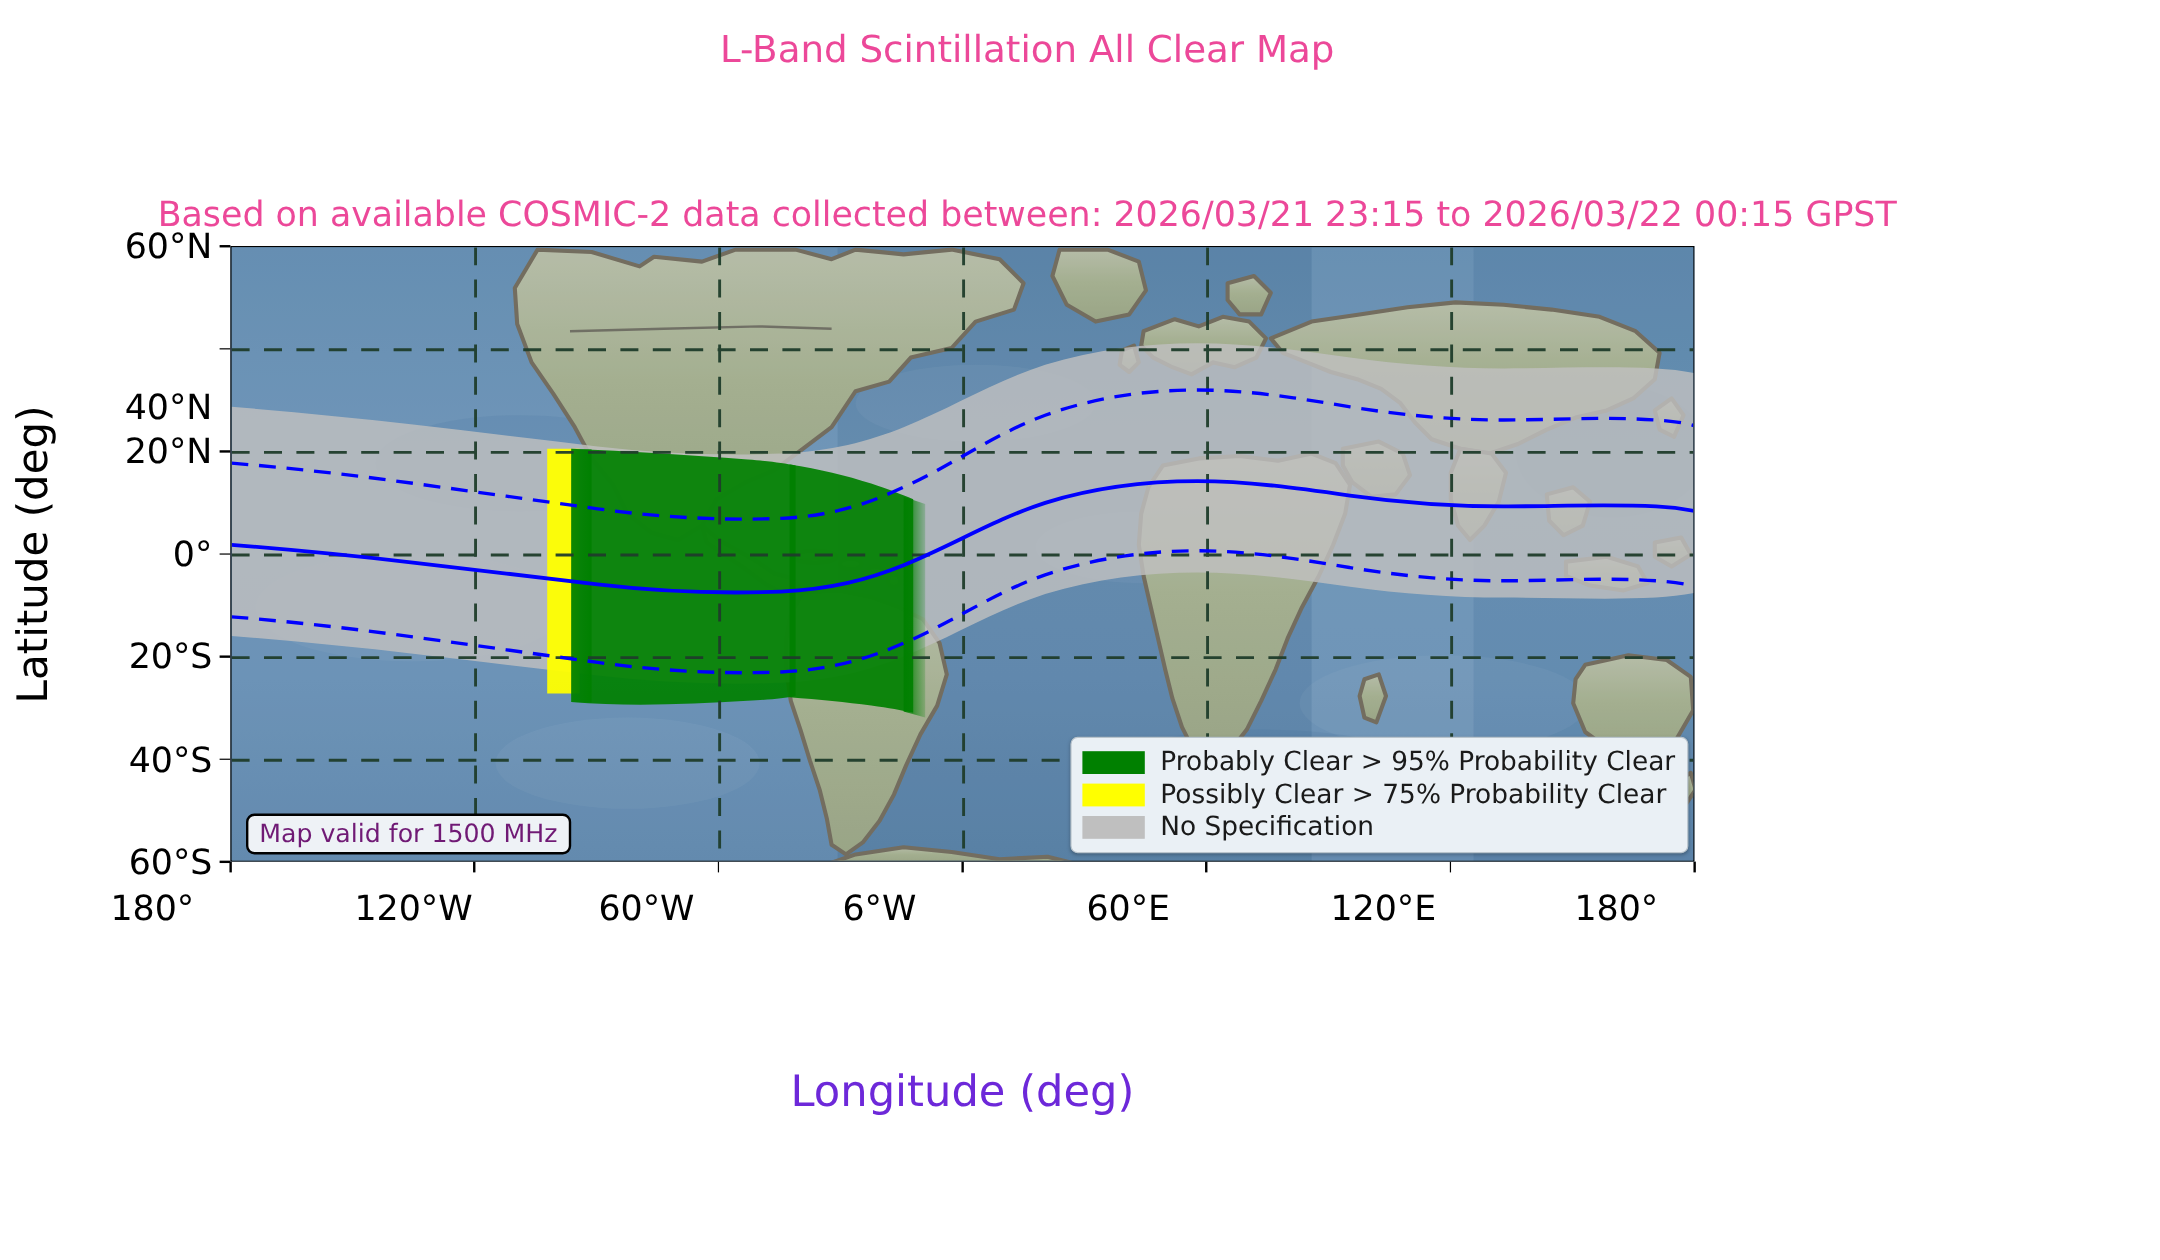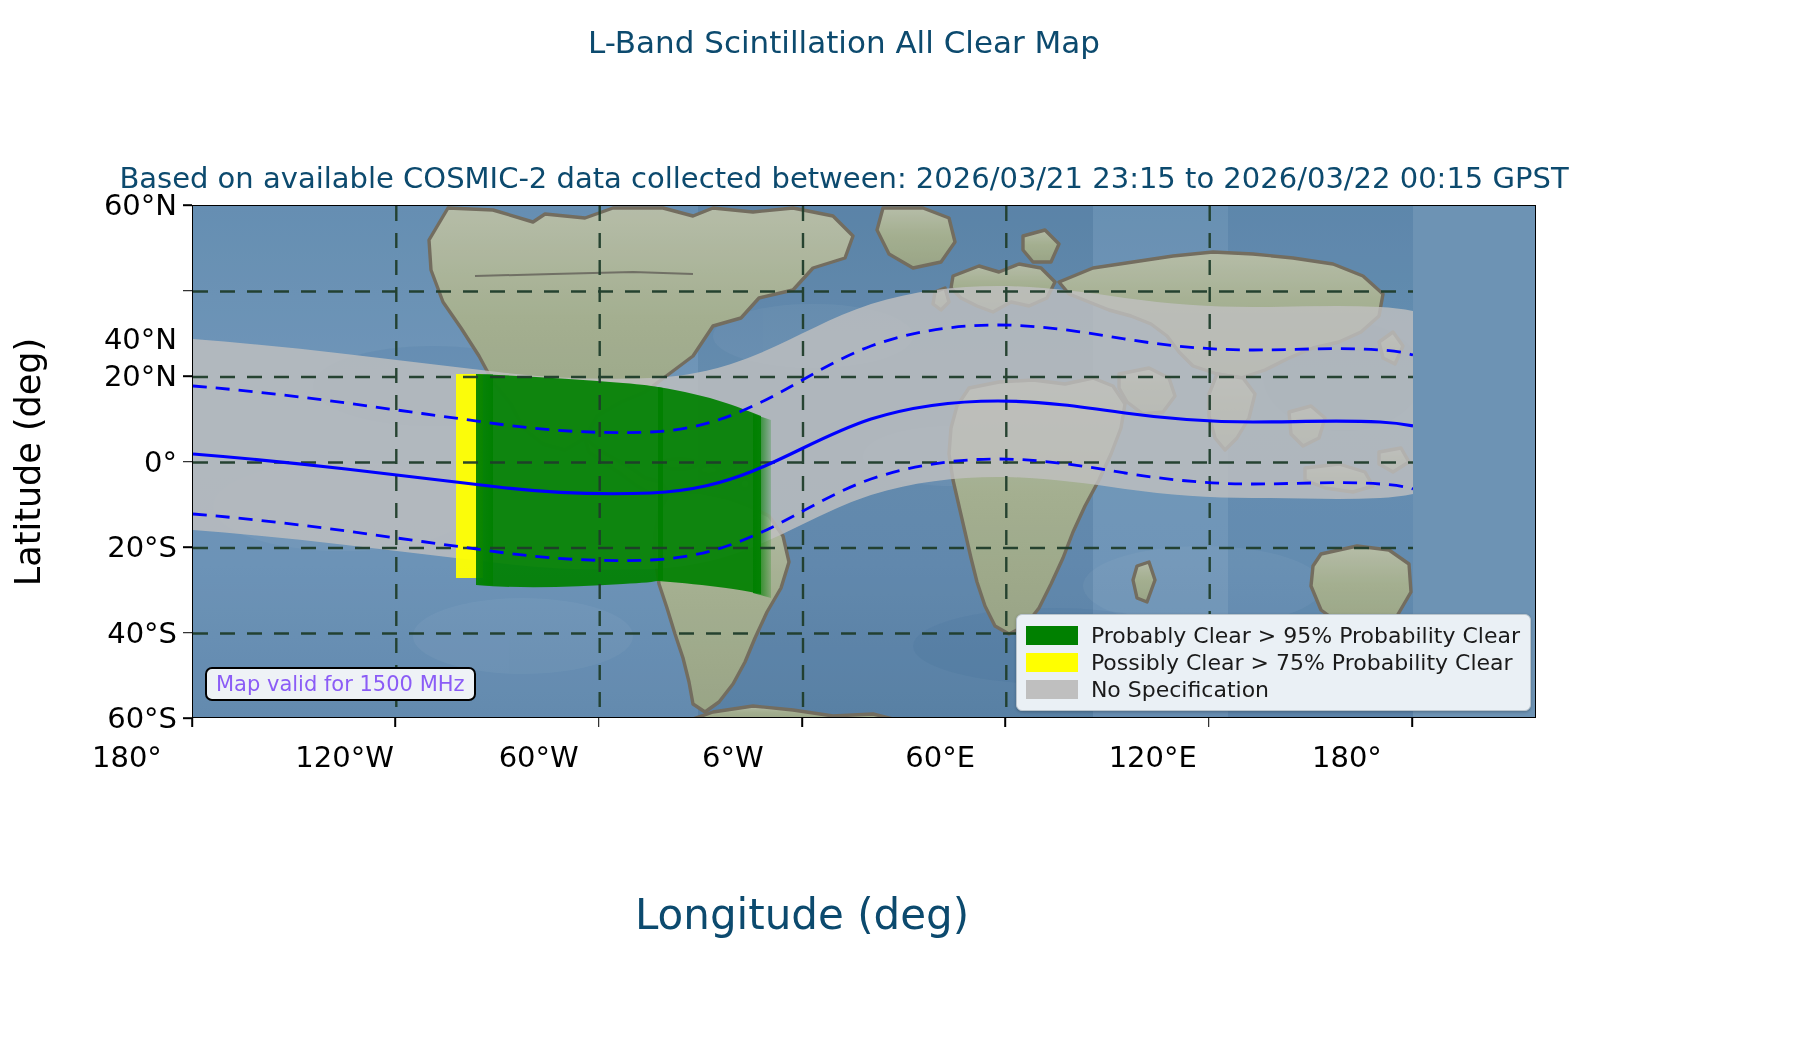--- a/index.html
+++ b/index.html
@@ -5,47 +5,47 @@
   html,body{margin:0;padding:0;}
   body{
     width:1800px;height:1050px;background:#ffffff;
     font-family:"DejaVu Sans","Liberation Sans",sans-serif;
     overflow:hidden;position:relative;
   }
   .fig{position:absolute;left:0;top:0;width:1800px;height:1050px;}
 
   
   .title{
-    position:absolute;left:0;width:1688px;text-align:center;
-    color:#0c4a6e;font-weight:400;white-space:nowrap;
+    position:absolute;left:12px;width:1688px;text-align:center;
+    color:#ec4899;font-weight:400;white-space:nowrap;
   }
   #t-main{top:24px;font-size:31px;}
   #t-valid{top:91px;font-size:30px;}
   #t-based{top:161px;font-size:29px;}
 
   
   #plot{
-    position:absolute;left:192px;top:205px;width:1344px;height:513px;
+    position:absolute;left:192px;top:205px;width:1220px;height:513px;
     border:1.6px solid #000;box-sizing:border-box;overflow:hidden;
     background:#6d93b4;
   }
   #plotclip{position:absolute;left:0;top:0;width:100%;height:100%;overflow:hidden;}
 
   .axis-label{position:absolute;color:#000;font-size:30px;white-space:nowrap;}
   #ylab{
     left:-2px;top:205px;height:513px;width:60px;
     display:flex;align-items:center;justify-content:center;
   }
   #ylab span{
     transform:rotate(-90deg);white-space:nowrap;font-size:35px;color:#000;
     display:block;
   }
   #xlab{
     position:absolute;left:192px;top:890px;width:1220px;text-align:center;
-    font-size:42px;color:#0c4a6e;
+    font-size:36px;color:#6d28d9;
   }
   .ytick-label{
     position:absolute;text-align:right;font-size:29px;color:#000000;
     white-space:nowrap;transform:translateY(-50%);width:160px;
   }
   .ytick-mark{position:absolute;width:9px;height:1.6px;background:#000;transform:translateY(-50%);}
   .xtick-label{
     position:absolute;text-align:left;font-size:29px;color:#000;
     white-space:nowrap;transform:translateX(-50%);width:200px;
   }
@@ -57,23 +57,23 @@
     background:#eaf0f5;border:1px solid #b9c4cc;border-radius:6px;
     padding:7px 10px 7px 9px;
     box-shadow:0 1px 3px rgba(0,0,0,.25);
   }
   .legend-row{display:flex;align-items:center;height:27px;}
   .swatch{width:52px;height:19px;margin-right:13px;flex:none;}
   .legend-text{font-size:22px;color:#1a1a1a;white-space:nowrap;}
 
   
   #annot{
-    position:absolute;left:12px;bottom:16px;
+    position:absolute;left:12px;bottom:5px;
     background:#eef2f6;border:2px solid #000;border-radius:7px;
-    padding:3px 9px;font-size:21px;color:#8b5cf6;white-space:nowrap;
+    padding:3px 9px;font-size:21px;color:#701a75;white-space:nowrap;
   }
 </style>
 </head>
 <body>
 
 <div class="fig">
 
   <div class="title" id="t-main">L-Band Scintillation All Clear Map</div>
   <div class="title" id="t-based">Based on available COSMIC-2 data collected between: 2026/03/21 23:15 to 2026/03/22 00:15 GPST</div>
 

